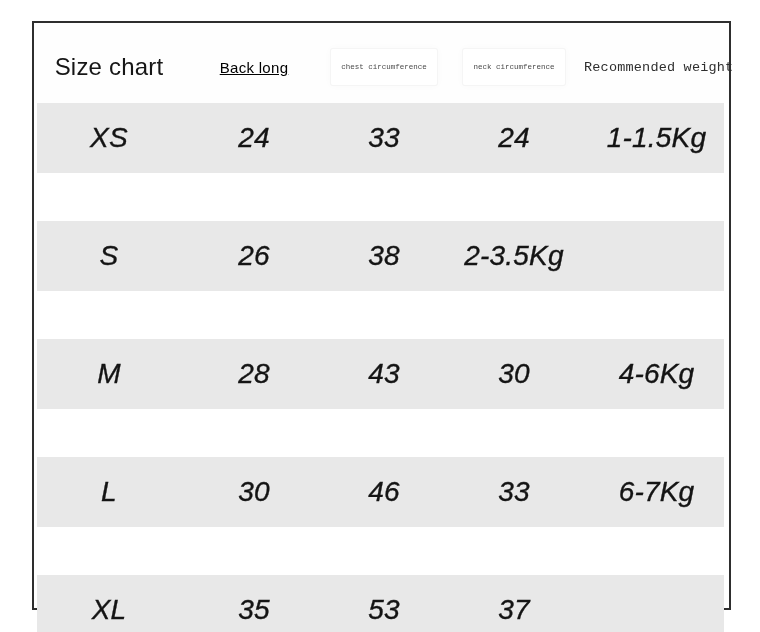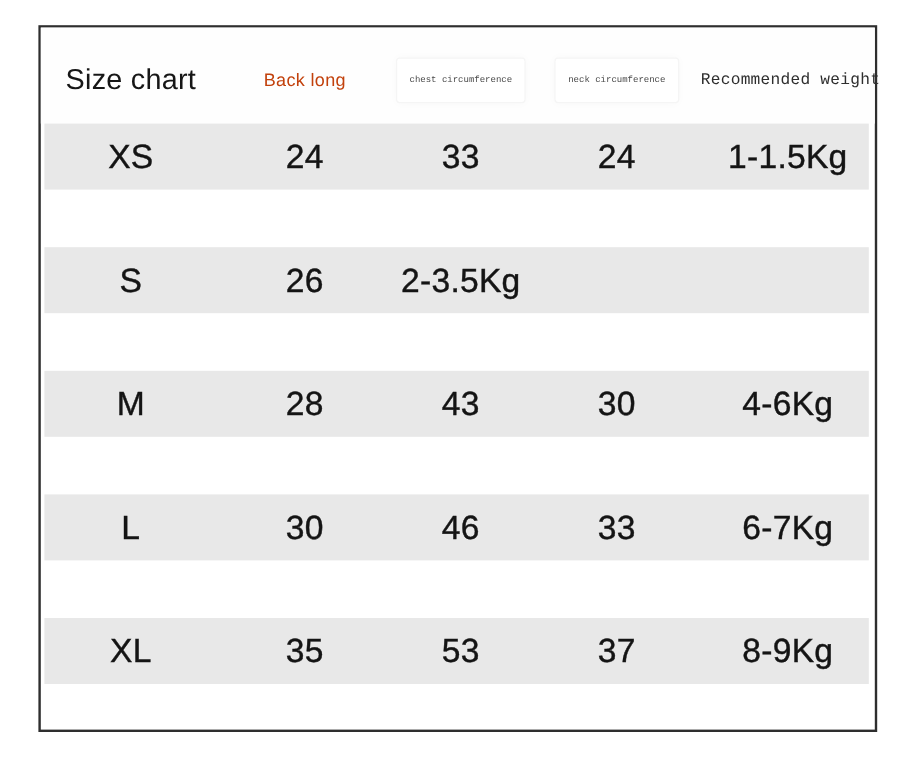--- a/index.html
+++ b/index.html
@@ -36,43 +36,45 @@
     background:#fefefe;
   }
   .header-cell{ text-align:center; white-space:nowrap; }
   .h-title{
     font-size:24px;
     color:#161616;
     letter-spacing:0.2px;
   }
   .h-medium{
     font-size:15px;
-    color:#c2410c;
+    color:#000000;
     letter-spacing:0.3px;
+    text-decoration:underline;
   }
   .h-medium-sm{
     font-size:13.5px;
     color:#2e2e2e;
     letter-spacing:0.2px;
     font-family:Liberation Mono, monospace;
   }
   .h-small{
     font-size:7.5px;
     color:#4a4a4a;
     display:inline-block;
     background:#ffffff;
     padding:14px 10px;
     border-radius:2px;
     box-shadow:0 0 0 1px #f5f5f5, 0 0 8px rgba(0,0,0,0.03);
     font-family:Liberation Mono, monospace;
   }
   .data-row{
     position:relative;
-    height:55px;
+    height:70px;
     margin-bottom:48px;
+    font-style:italic;
   }
   .data-row::before{
     content:"";
     position:absolute;
     left:3px; right:5px; top:0; bottom:0;
     background:var(--stripe);
   }
   .data-row:last-child{ margin-bottom:12px; }
   .cell{
     position:relative;
@@ -101,20 +103,21 @@
     <div class="cell">XS</div>
     <div class="cell">24</div>
     <div class="cell">33</div>
     <div class="cell">24</div>
     <div class="cell">1-1.5Kg</div>
   </div>
 
   <div class="grid-row data-row">
     <div class="cell">S</div>
     <div class="cell">26</div>
+    <div class="cell">38</div>
     <div class="cell">2-3.5Kg</div>
   </div>
 
   <div class="grid-row data-row">
     <div class="cell">M</div>
     <div class="cell">28</div>
     <div class="cell">43</div>
     <div class="cell">30</div>
     <div class="cell">4-6Kg</div>
   </div>
@@ -125,16 +128,15 @@
     <div class="cell">46</div>
     <div class="cell">33</div>
     <div class="cell">6-7Kg</div>
   </div>
 
   <div class="grid-row data-row">
     <div class="cell">XL</div>
     <div class="cell">35</div>
     <div class="cell">53</div>
     <div class="cell">37</div>
-    <div class="cell">8-9Kg</div>
   </div>
 
 </div>
 
 </body></html>

